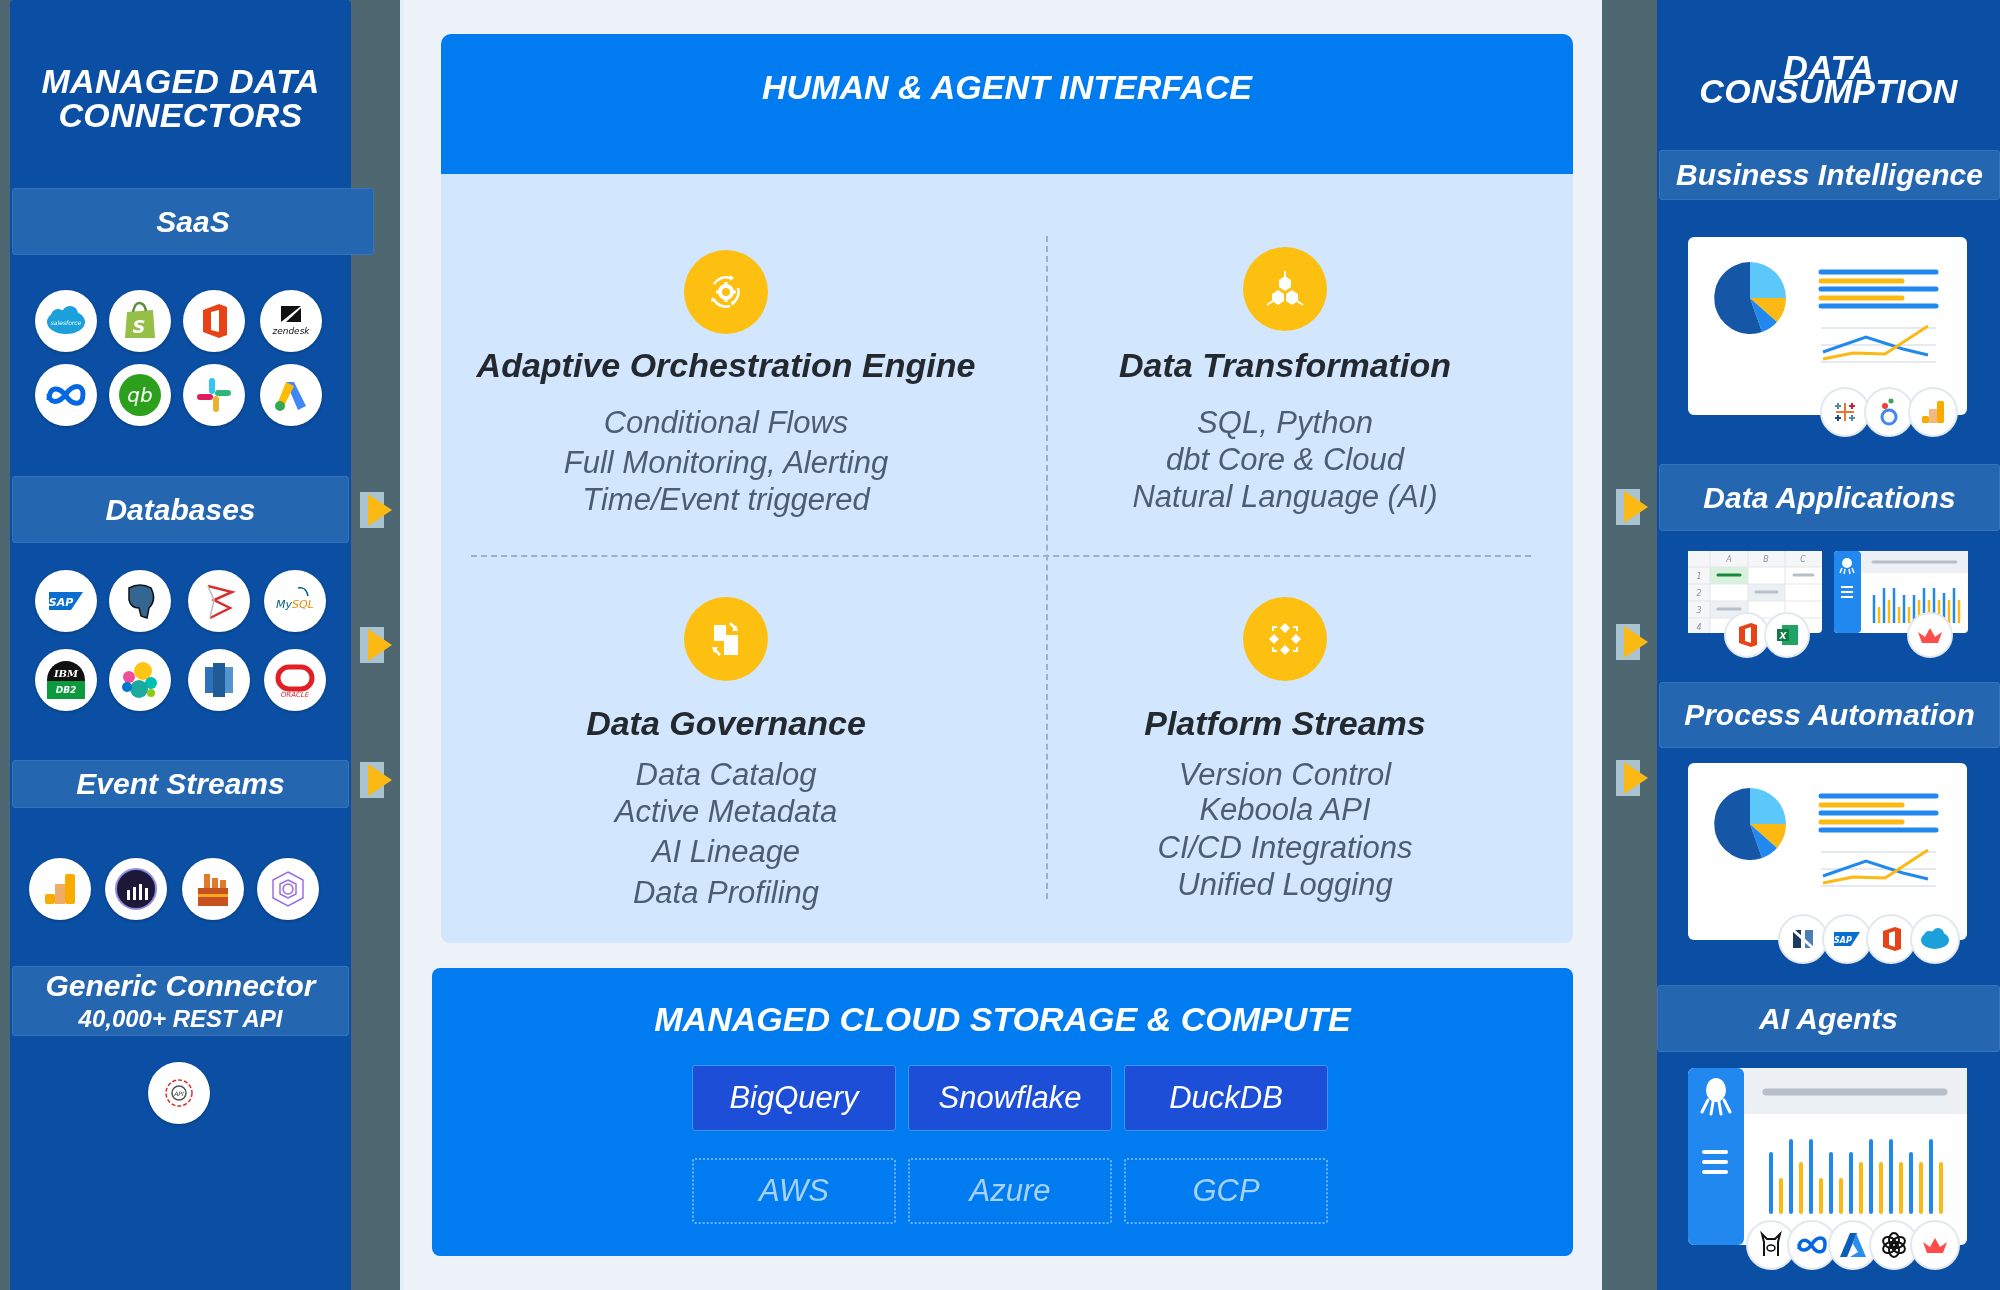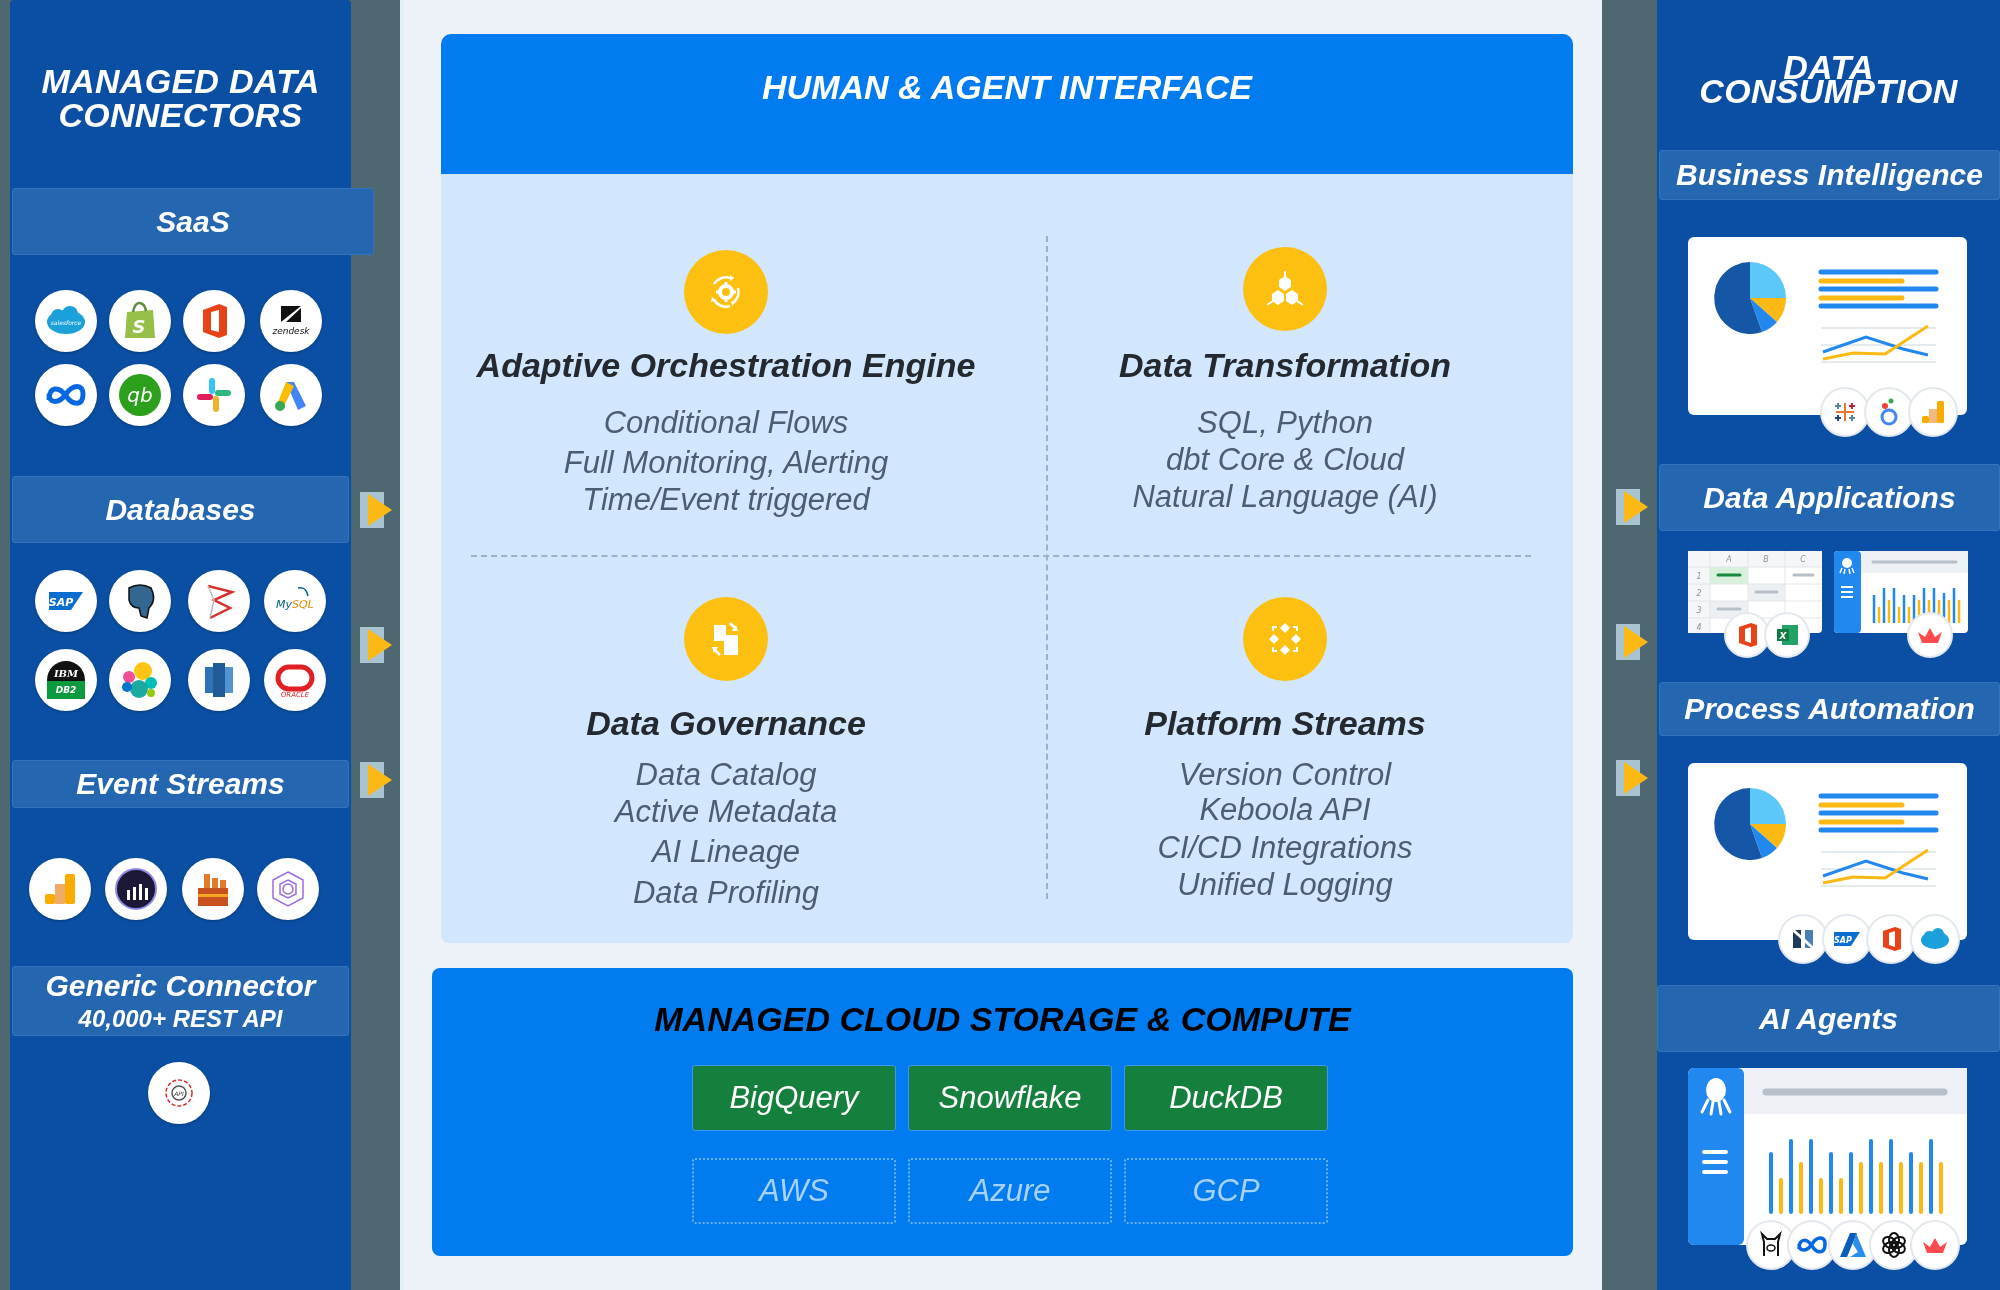--- a/index.html
+++ b/index.html
@@ -29,23 +29,23 @@
   #caps { position: absolute; left: 37px; top: 174px; width: 1132px; height: 769px; background: #d2e7fd; border-radius: 0 0 8px 8px; }
   .vdiv { position: absolute; left: 605px; top: 62px; height: 663px; border-left: 2px dashed #9ab2c8; }
   .hdiv { position: absolute; left: 30px; top: 381px; width: 1060px; border-top: 2px dashed #9ab2c8; }
   .cap { position: absolute; text-align: center; width: 560px; margin-left: -280px; }
   .cap-icon { position: absolute; width: 84px; height: 84px; margin-left: -42px; margin-top: -42px; border-radius: 50%; background: #fdbf10; display: flex; align-items: center; justify-content: center; }
   .cap-icon svg { width: 52px; height: 52px; }
   .cap-title { position: absolute; left: 0; right: 0; font-weight: 700; font-size: 34px; color: #24282f; }
   .cap-item { position: absolute; left: 0; right: 0; font-size: 31px; color: #4c5d72; }
 
   #storage { position: absolute; left: 28px; top: 968px; width: 1141px; height: 288px; background: #007cf0; border-radius: 8px; }
-  #storage .t { position: absolute; left: 0; right: 0; top: 32px; text-align: center; color: #000000; font-weight: 700; font-size: 34px; }
+  #storage .t { position: absolute; left: 0; right: 0; top: 32px; text-align: center; color: #ffffff; font-weight: 700; font-size: 34px; }
   .svc { position: absolute; width: 204px; height: 66px; display: flex; align-items: center; justify-content: center; font-size: 31px; border-radius: 3px; }
-  .svc.solid { background: #15803d; color: #fff; border: 1px solid #3d96f4; }
+  .svc.solid { background: #1d4ed8; color: #fff; border: 1px solid #3d96f4; }
   .svc.dotted { border: 2px dotted #6bb3f8; color: #a6d2fb; }
 
   
   .card { position: absolute; background: #fff; border-radius: 6px; }
   .badge { position: absolute; width: 50px; height: 50px; margin-left: -25px; margin-top: -25px; border-radius: 50%; background: #fff; border: 2px solid #e3e8ee; display:flex; align-items:center; justify-content:center; }
   .badge svg { width: 34px; height: 34px; }
 </style>
 </head>
 <body>
 
@@ -478,21 +478,21 @@
             <line x1="125" y1="72" x2="125" y2="49" stroke="#fdb913"></line>
         </g>
       </svg>
       <div class="badge" style="left:96px;top:84px;width:46px;height:46px;margin-left:-23px;margin-top:-23px">
           <svg viewBox="0 0 34 34">
             <path d="M5 14 L12 19 L17 10 L22 19 L29 14 L25 25 L9 25 Z" fill="#ff4b4b"></path>
           </svg>
         </div>
     </div>
 
-    <div class="sec-bar" style="left:2px;top:682px;width:341px;height:54px">
+    <div class="sec-bar" style="left:2px;top:682px;width:341px;height:66px">
         <span>Process Automation</span>
       </div>
     <div class="card" style="left:31px;top:763px;width:279px;height:177px">
       <svg width="279" height="177" viewBox="0 0 279 177">
         <path d="M62 25 L62 61 L98 61 A36 36 0 0 0 62 25 Z" fill="#5cc8fa"></path>
         <path d="M62 61 L98 61 A36 36 0 0 1 89 85 Z" fill="#fdb913"></path>
         <path d="M62 61 L89 85 A36 36 0 0 1 74 95 Z" fill="#2188f0"></path>
         <path d="M62 61 L74 95 A36 36 0 1 1 62 25 Z" fill="#1556a6"></path>
         <g stroke-linecap="round" stroke-width="5">
           <line x1="133" y1="33" x2="248" y2="33" stroke="#2188f0"></line>

